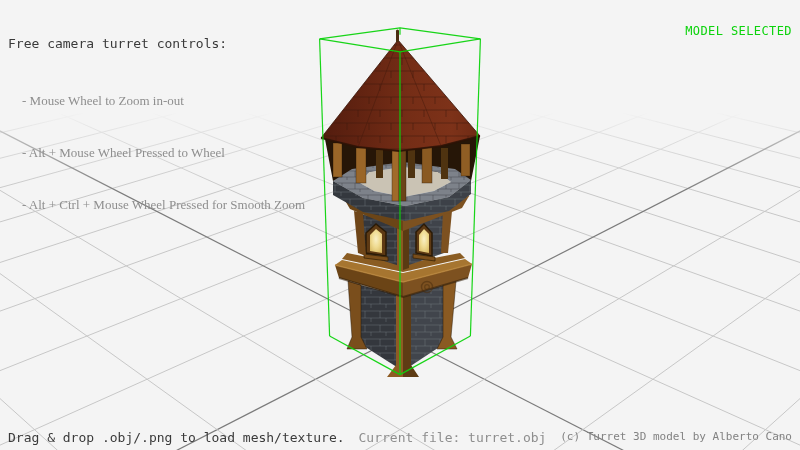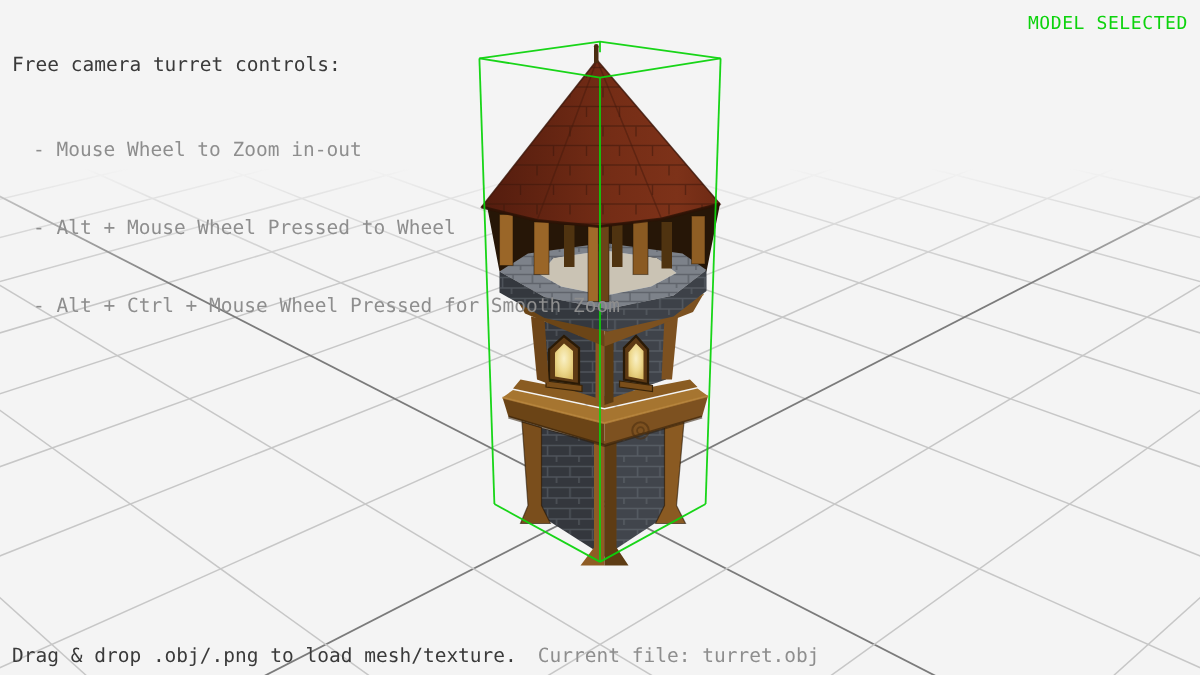--- a/index.html
+++ b/index.html
@@ -7,22 +7,22 @@
     --text-dark:#3a3a3a; --text-gray:#8e8e8e; --text-credit:#828282;
   }
   html,body{margin:0;padding:0;}
   body{background:var(--background);}
   .viewport{position:relative;width:800px;height:450px;overflow:hidden;
             font-family:"DejaVu Sans Mono", "Liberation Mono", monospace;
             background:var(--background);}
   svg{position:absolute;left:0;top:0;}
   .help{position:absolute;left:8px;top:6px;font-size:13px;color:var(--text-gray);white-space:pre;}
   .help-title{color:var(--text-dark);margin-bottom:9px;}
-  .help-item{margin-left:14px;line-height:22px;}
-  .status{position:absolute;right:8px;top:8px;font-size:12px;color:var(--selection-green);letter-spacing:.4px;}
+  .help-item{margin-left:14px;line-height:22px;font-family:Liberation Serif, serif;}
+  .status{position:absolute;right:8px;top:24px;font-size:12px;color:var(--selection-green);letter-spacing:.4px;}
   .footer{position:absolute;left:8px;bottom:5px;font-size:13px;color:var(--text-dark);white-space:pre;margin-top:24px;}
   .footer .muted{color:var(--text-gray);margin-left:14px;}
   .credit{position:absolute;right:8px;bottom:7px;font-size:11px;color:var(--text-credit);letter-spacing:0;}
 </style>
 </head>
 <body>
 
 <div class="viewport">
   <svg width="800" height="450" viewBox="0 0 800 450">
     <defs>
@@ -189,13 +189,14 @@
     <div class="help-title">Free camera turret controls:</div>
     <div class="help-item">- Mouse Wheel to Zoom in-out</div>
     <div class="help-item">- Alt + Mouse Wheel Pressed to Wheel</div>
     <div class="help-item">- Alt + Ctrl + Mouse Wheel Pressed for Smooth Zoom</div>
   </div>
 
   <div class="status">MODEL SELECTED</div>
 
   <div class="footer"><span>Drag &amp; drop .obj/.png to load mesh/texture.</span><span class="muted">Current file: turret.obj</span></div>
 
+  <div class="credit">(c) Turret 3D model by Alberto Cano</div>
 </div>
 
 </body></html>

